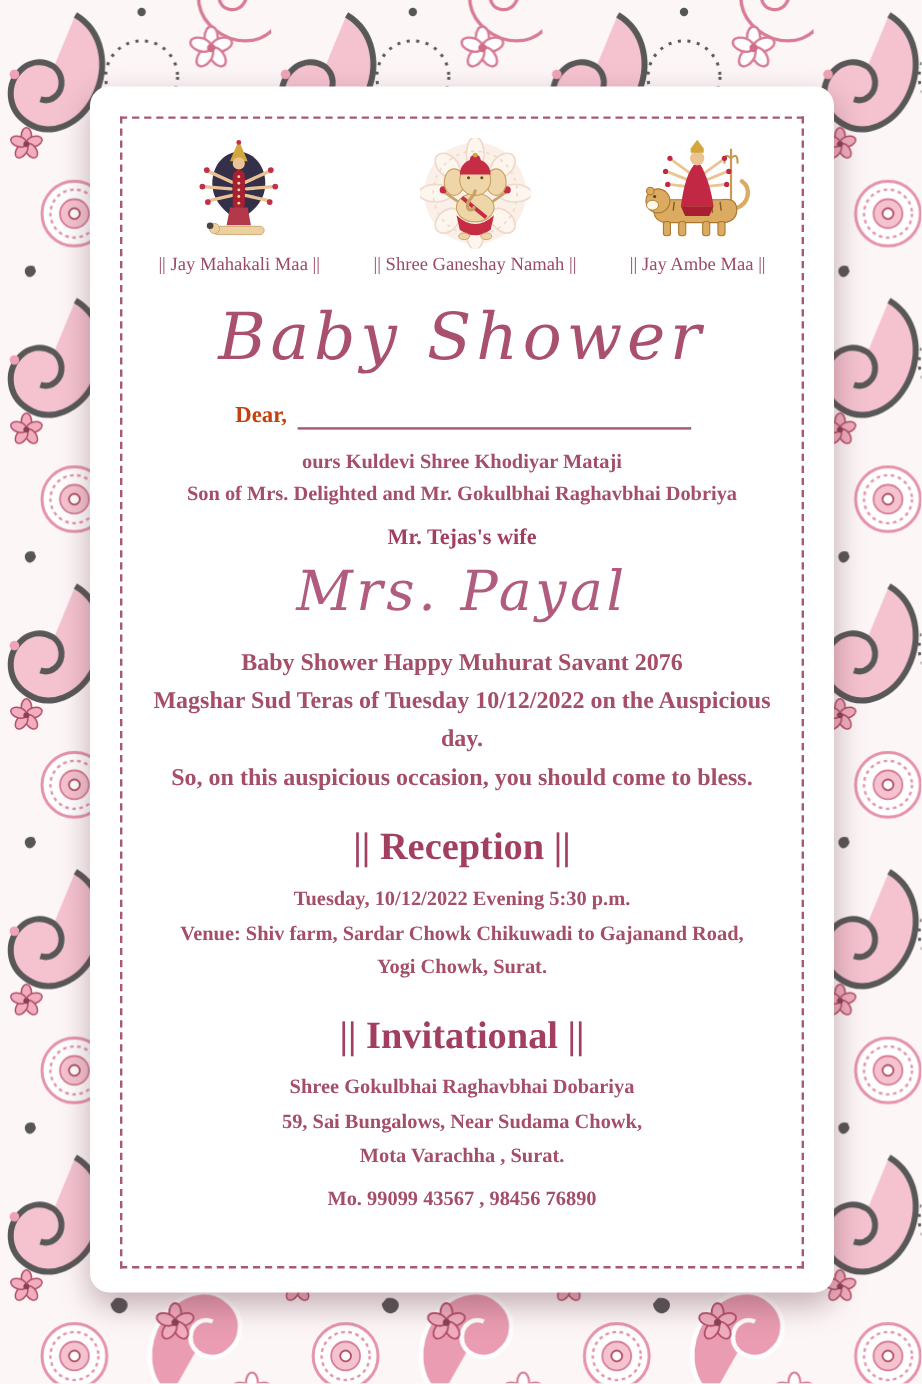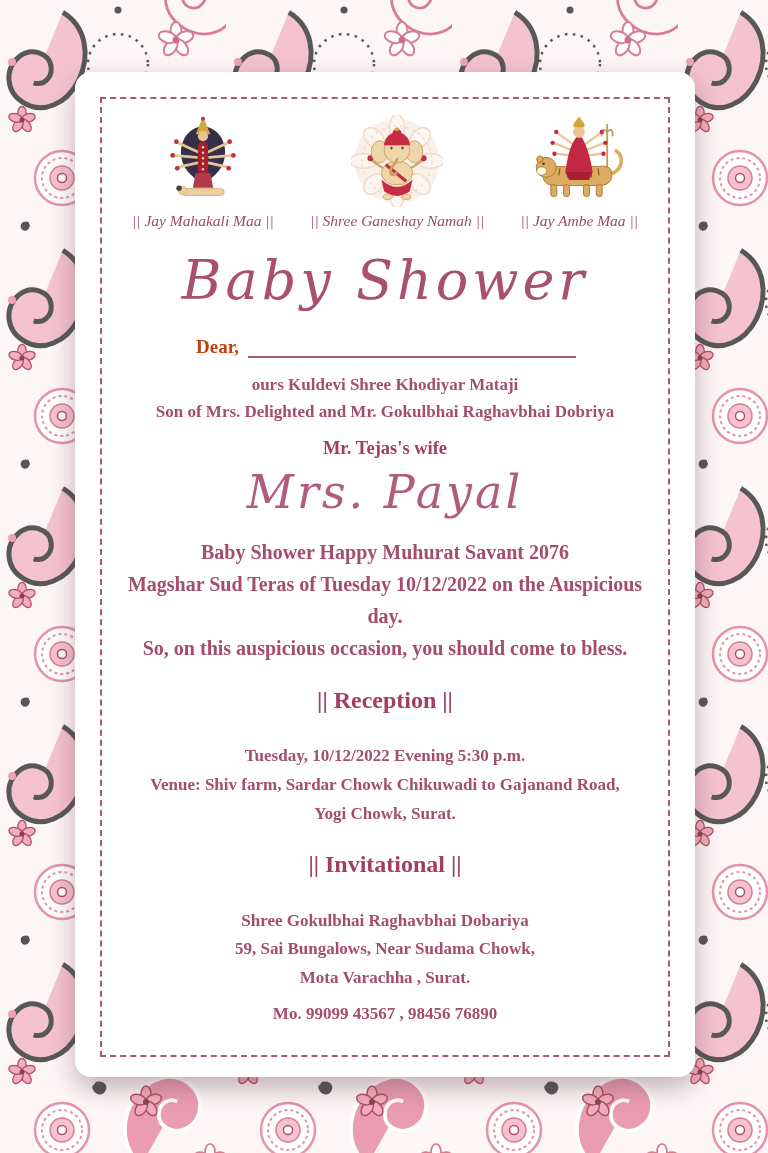--- a/index.html
+++ b/index.html
@@ -12,40 +12,40 @@
     position:absolute;left:75px;top:72px;width:620px;height:1005px;
     background:#ffffff;border-radius:16px;
     box-shadow:0 10px 26px rgba(96,52,66,.38);
   }
   .frame{
     position:absolute;left:25px;top:25px;right:25px;bottom:20px;
     border:2px dashed #a65874;
     box-sizing:border-box;padding:16px 20px 0 20px;
     text-align:center;color:#a44e68;
   }
-  .deities{display:flex;justify-content:space-between;align-items:flex-start;padding:0 10px;font-style:italic;}
+  .deities{display:flex;justify-content:space-between;align-items:flex-start;padding:0 10px;}
   .deity{display:flex;flex-direction:column;align-items:center;}
   .deity-art{height:92px;display:block;}
   .deity-caption{font-size:15.5px;color:#9d4a64;margin-top:5px;white-space:nowrap;}
   .title-script{
     font-family:"DejaVu Serif", serif;font-style:italic;font-weight:400;
     font-size:54px;color:#a9506e;margin-top:20px;letter-spacing:4px;line-height:1.15;
   }
   .dear-row{display:flex;align-items:baseline;margin:24px 72px 0 74px;}
   .dear-label{font-weight:bold;font-size:19px;color:#c2410c;}
   .dear-line{flex:1;border-bottom:2px solid #a65874;margin-left:9px;align-self:flex-end;height:4px;}
   .intro{margin-top:13px;font-weight:bold;font-size:17px;line-height:1.6;color:#a44e68;}
   .relation{margin-top:13px;font-weight:bold;font-size:18.5px;color:#a23f5f;}
   .name-script{
     font-family:"DejaVu Serif", serif;font-style:italic;font-weight:400;
     font-size:46px;color:#b15c7e;margin-top:6px;letter-spacing:3px;line-height:1.2;
   }
   .muhurat{margin-top:15px;font-weight:bold;font-size:20px;line-height:1.6;color:#a44e68;}
-  .section-heading{margin-top:22px;font-weight:bold;font-size:24px;color:#a23f5f;line-height:1.2;}
-  .details{margin-top:28px;font-weight:bold;font-size:17px;line-height:1.68;color:#a44e68;}
+  .section-heading{margin-top:22px;font-weight:bold;font-size:32px;color:#a23f5f;line-height:1.2;}
+  .details{margin-top:11px;font-weight:bold;font-size:17px;line-height:1.68;color:#a44e68;}
   .phone{margin-top:11px;font-weight:bold;font-size:17px;color:#a44e68;}
 </style>
 </head>
 <body>
 
 <svg class="bg-pattern" width="768" height="1153" viewBox="0 0 768 1153" aria-hidden="true">
   <defs>
     <path id="paisley-shape" d="M40,2 C66,8 80,34 76,62 C72,88 52,106 30,100 C10,95 2,74 12,58 C20,45 40,44 46,58 C50,68 44,78 34,78"></path>
     <g id="flower5">
       <g fill="#ffffff" stroke="#d87c94" stroke-width="2">

